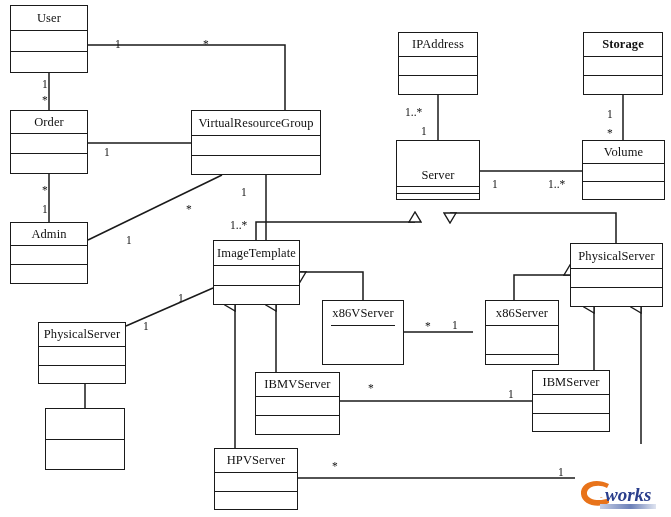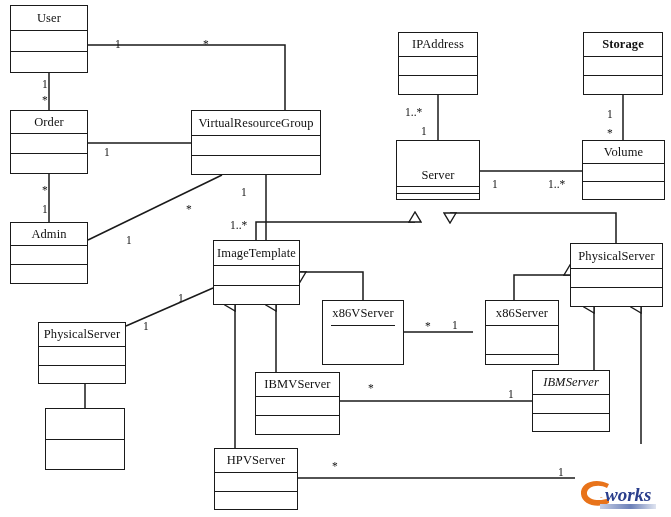--- a/index.html
+++ b/index.html
@@ -209,21 +209,21 @@
     <div class="uml-ops"></div>
   </div>
 
   <div class="uml-class" id="cls-ibmvserver" style="left: 255px; top: 372px; width: 85px; height: 63px;">
     <div class="uml-name" style="height: 23px;">IBMVServer</div>
     <div class="uml-attrs"></div>
     <div class="uml-ops"></div>
   </div>
 
   <div class="uml-class" id="cls-ibmserver" style="left: 532px; top: 370px; width: 78px; height: 62px;">
-    <div class="uml-name" style="height: 23px; font-style: italic;">IBMServer</div>
+    <div class="uml-name" style="height: 23px;">IBMServer</div>
     <div class="uml-attrs"></div>
     <div class="uml-ops"></div>
   </div>
 
   <div class="uml-class" id="cls-hpvserver" style="left: 214px; top: 448px; width: 84px; height: 62px;">
     <div class="uml-name" style="height: 23px;">HPVServer</div>
     <div class="uml-attrs"></div>
     <div class="uml-ops"></div>
   </div>
 

